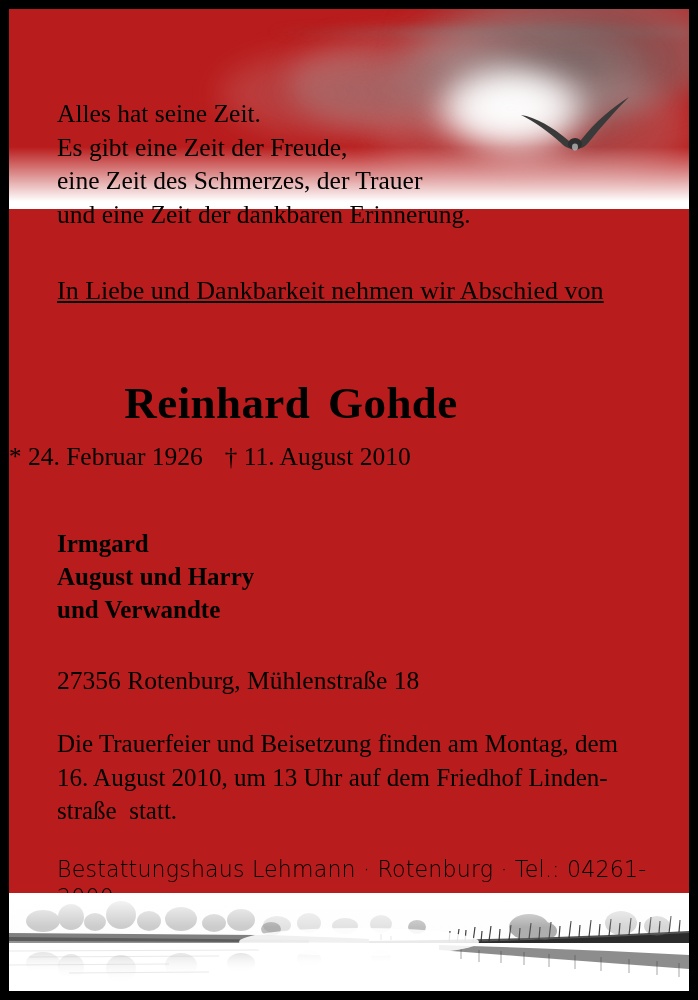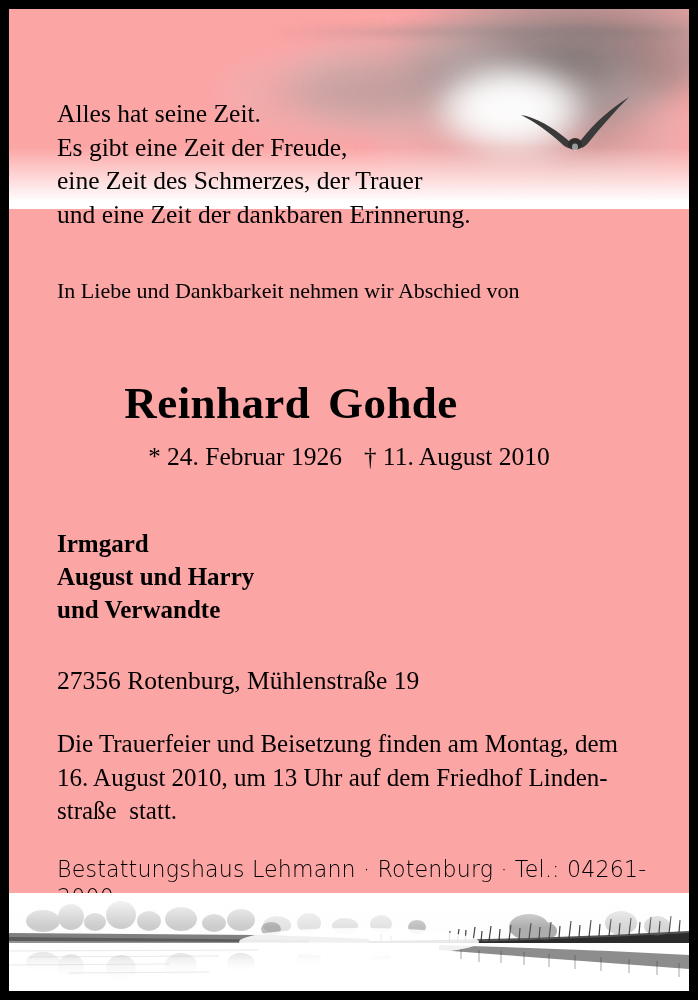--- a/index.html
+++ b/index.html
@@ -16,21 +16,21 @@
     overflow: hidden;
     font-family: "Liberation Serif", "DejaVu Serif", serif;
     box-sizing: border-box;
   }
   .inner {
     position: absolute;
     left: 9px;
     top: 9px;
     width: 680px;
     height: 982px;
-    background: #fca5a5;
+    background: #b91c1c;
     overflow: hidden;
   }
 
   
   .sky {
     position: absolute;
     left: 0;
     top: 0;
     width: 680px;
     height: 200px;
@@ -90,40 +90,41 @@
     left: 48px;
     top: 88px;
     font-size: 25.5px;
     line-height: 33.5px;
     white-space: pre;
   }
   .abschied {
     position: absolute;
     left: 48px;
     top: 265px;
-    font-size: 22px;
+    font-size: 26px;
     line-height: 33px;
+    text-decoration: underline;
   }
   .name {
     position: absolute;
     left: 0;
     top: 368px;
     width: 564px;
     text-align: center;
     font-size: 45px;
     font-weight: bold;
     letter-spacing: 0.4px;
   }
   .name .gap { display: inline-block; width: 18px; }
   .dates {
     position: absolute;
     left: 0;
     top: 433px;
     width: 680px;
-    text-align: center;
+    text-align: left;
     font-size: 25.5px;
   }
   .dates .sym { font-size: 25px; }
   .dates .spacer { display: inline-block; width: 22px; }
   .mourners {
     position: absolute;
     left: 48px;
     top: 518px;
     font-size: 25px;
     font-weight: bold;
@@ -217,21 +218,21 @@
       <div class="dates">
         <span class="sym">*</span>
         <span>24. Februar 1926</span><span class="spacer"></span><span class="sym">†</span>
         <span>11. August 2010</span>
       </div>
 
       <div class="mourners">Irmgard
 August und Harry
 und Verwandte</div>
 
-      <div class="address">27356 Rotenburg, Mühlenstraße 19</div>
+      <div class="address">27356 Rotenburg, Mühlenstraße 18</div>
 
       <div class="ceremony">Die Trauerfeier und Beisetzung finden am Montag, dem
 16. August 2010, um 13 Uhr auf dem Friedhof Linden-
 straße  statt.</div>
 
       <div class="funeral-home">Bestattungshaus Lehmann · Rotenburg · Tel.: 04261-2000</div>
     </div>
 
     <div class="landscape">
       <svg width="680" height="98" viewBox="0 0 680 98" preserveAspectRatio="none">

